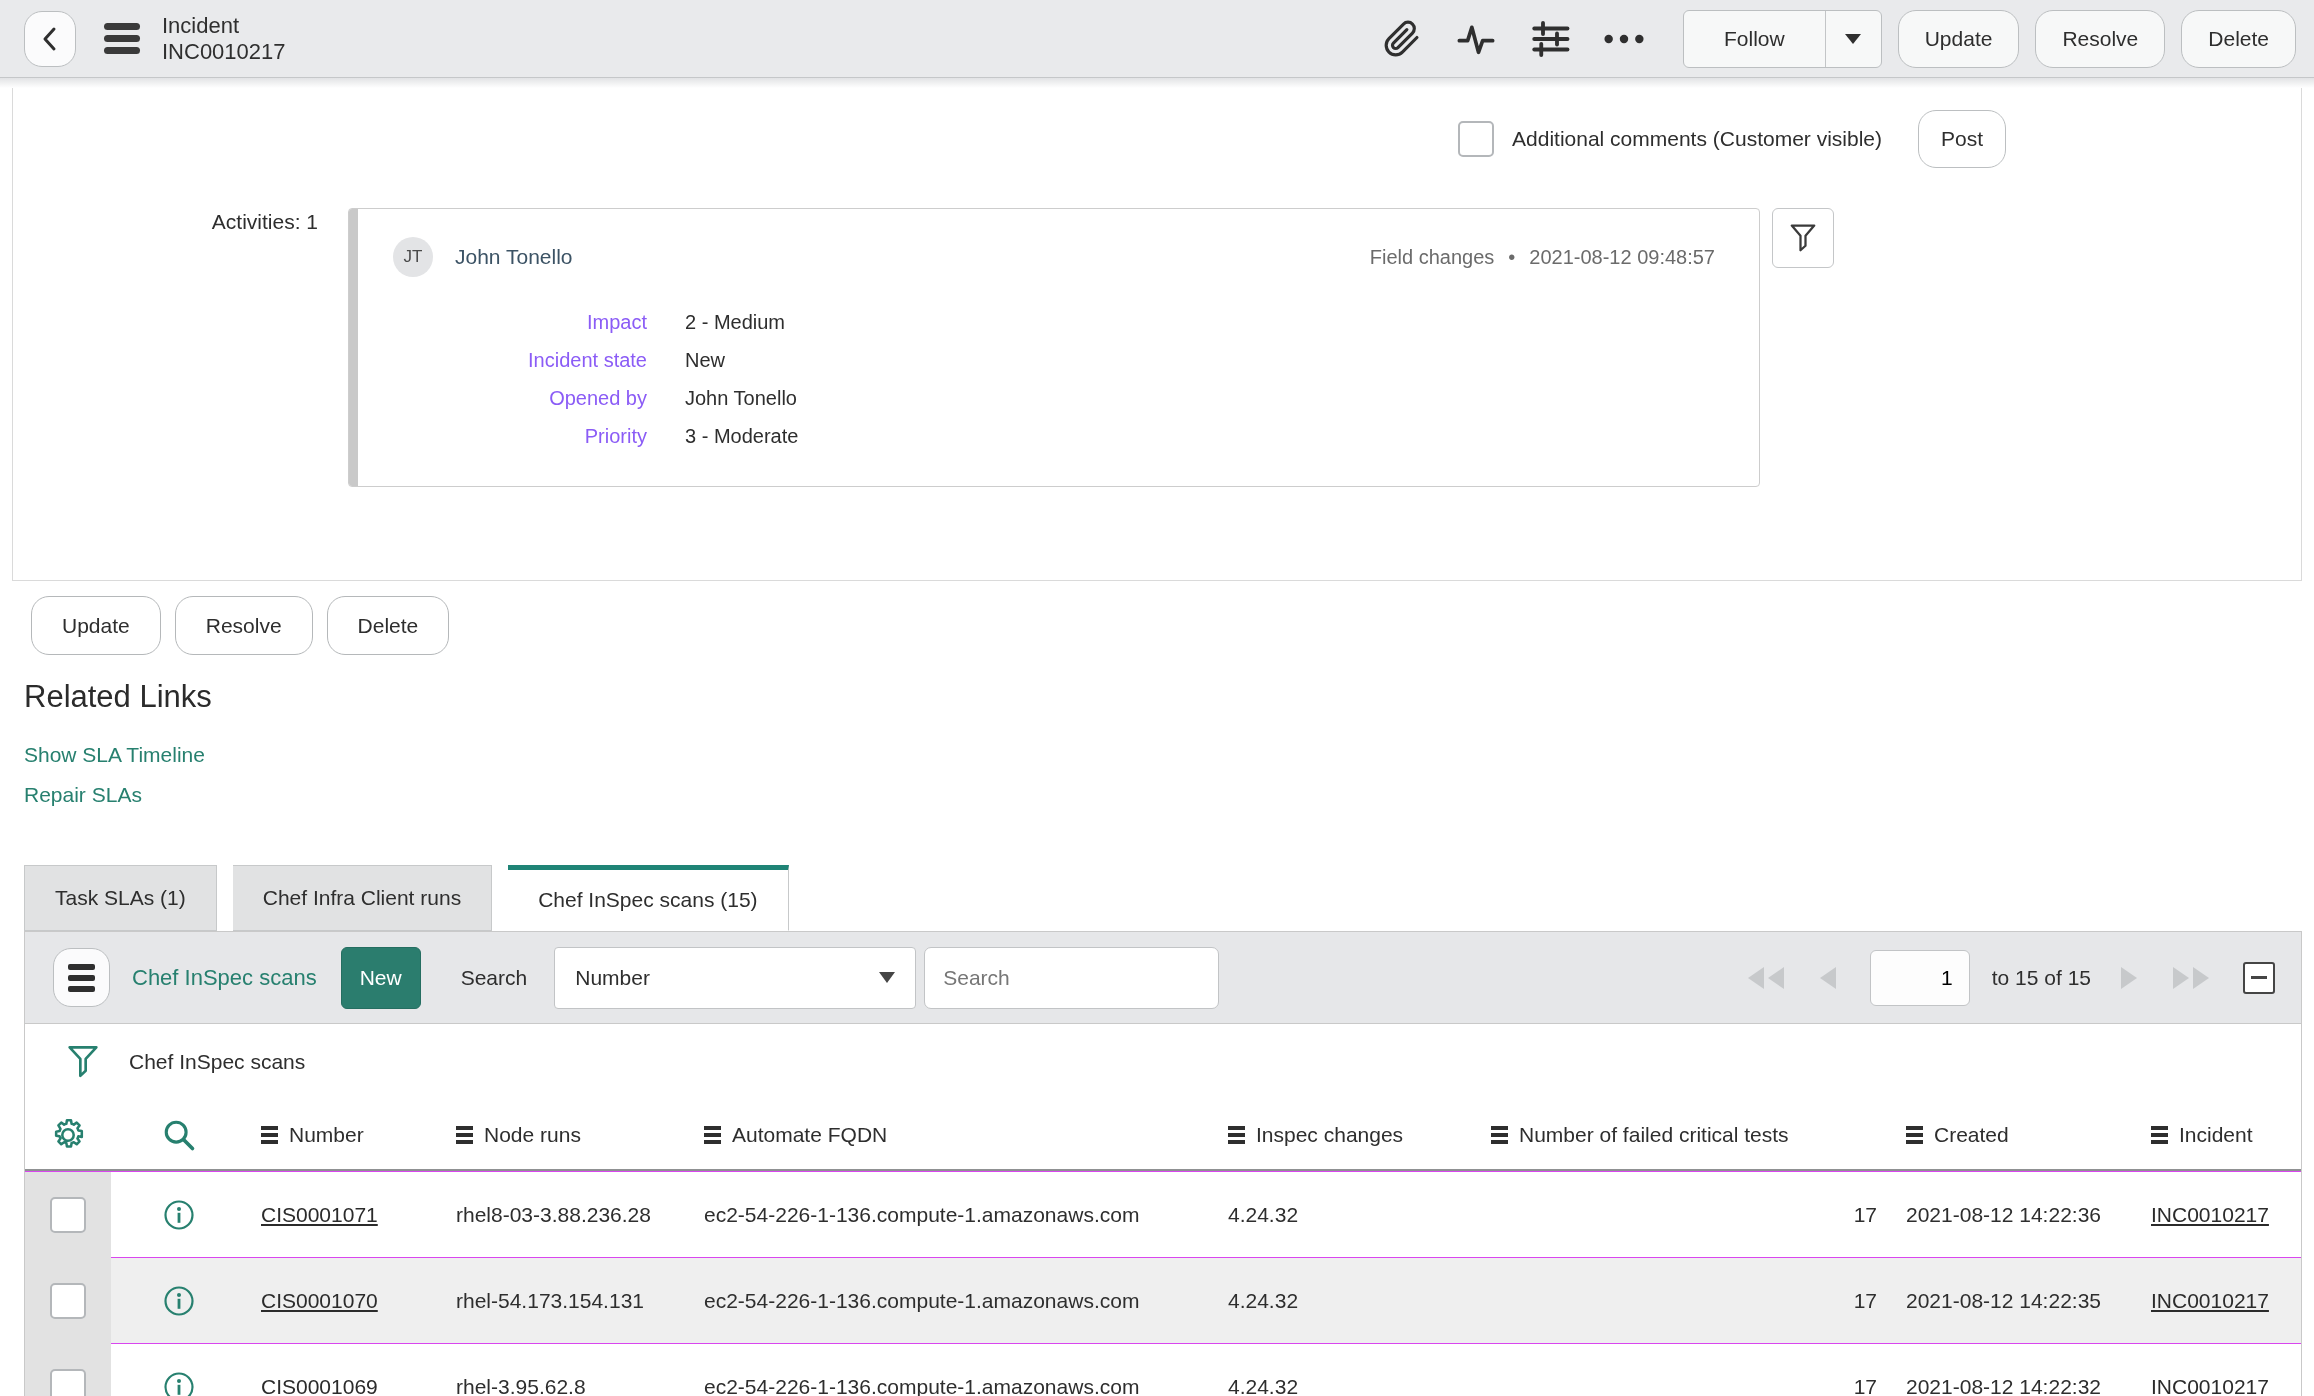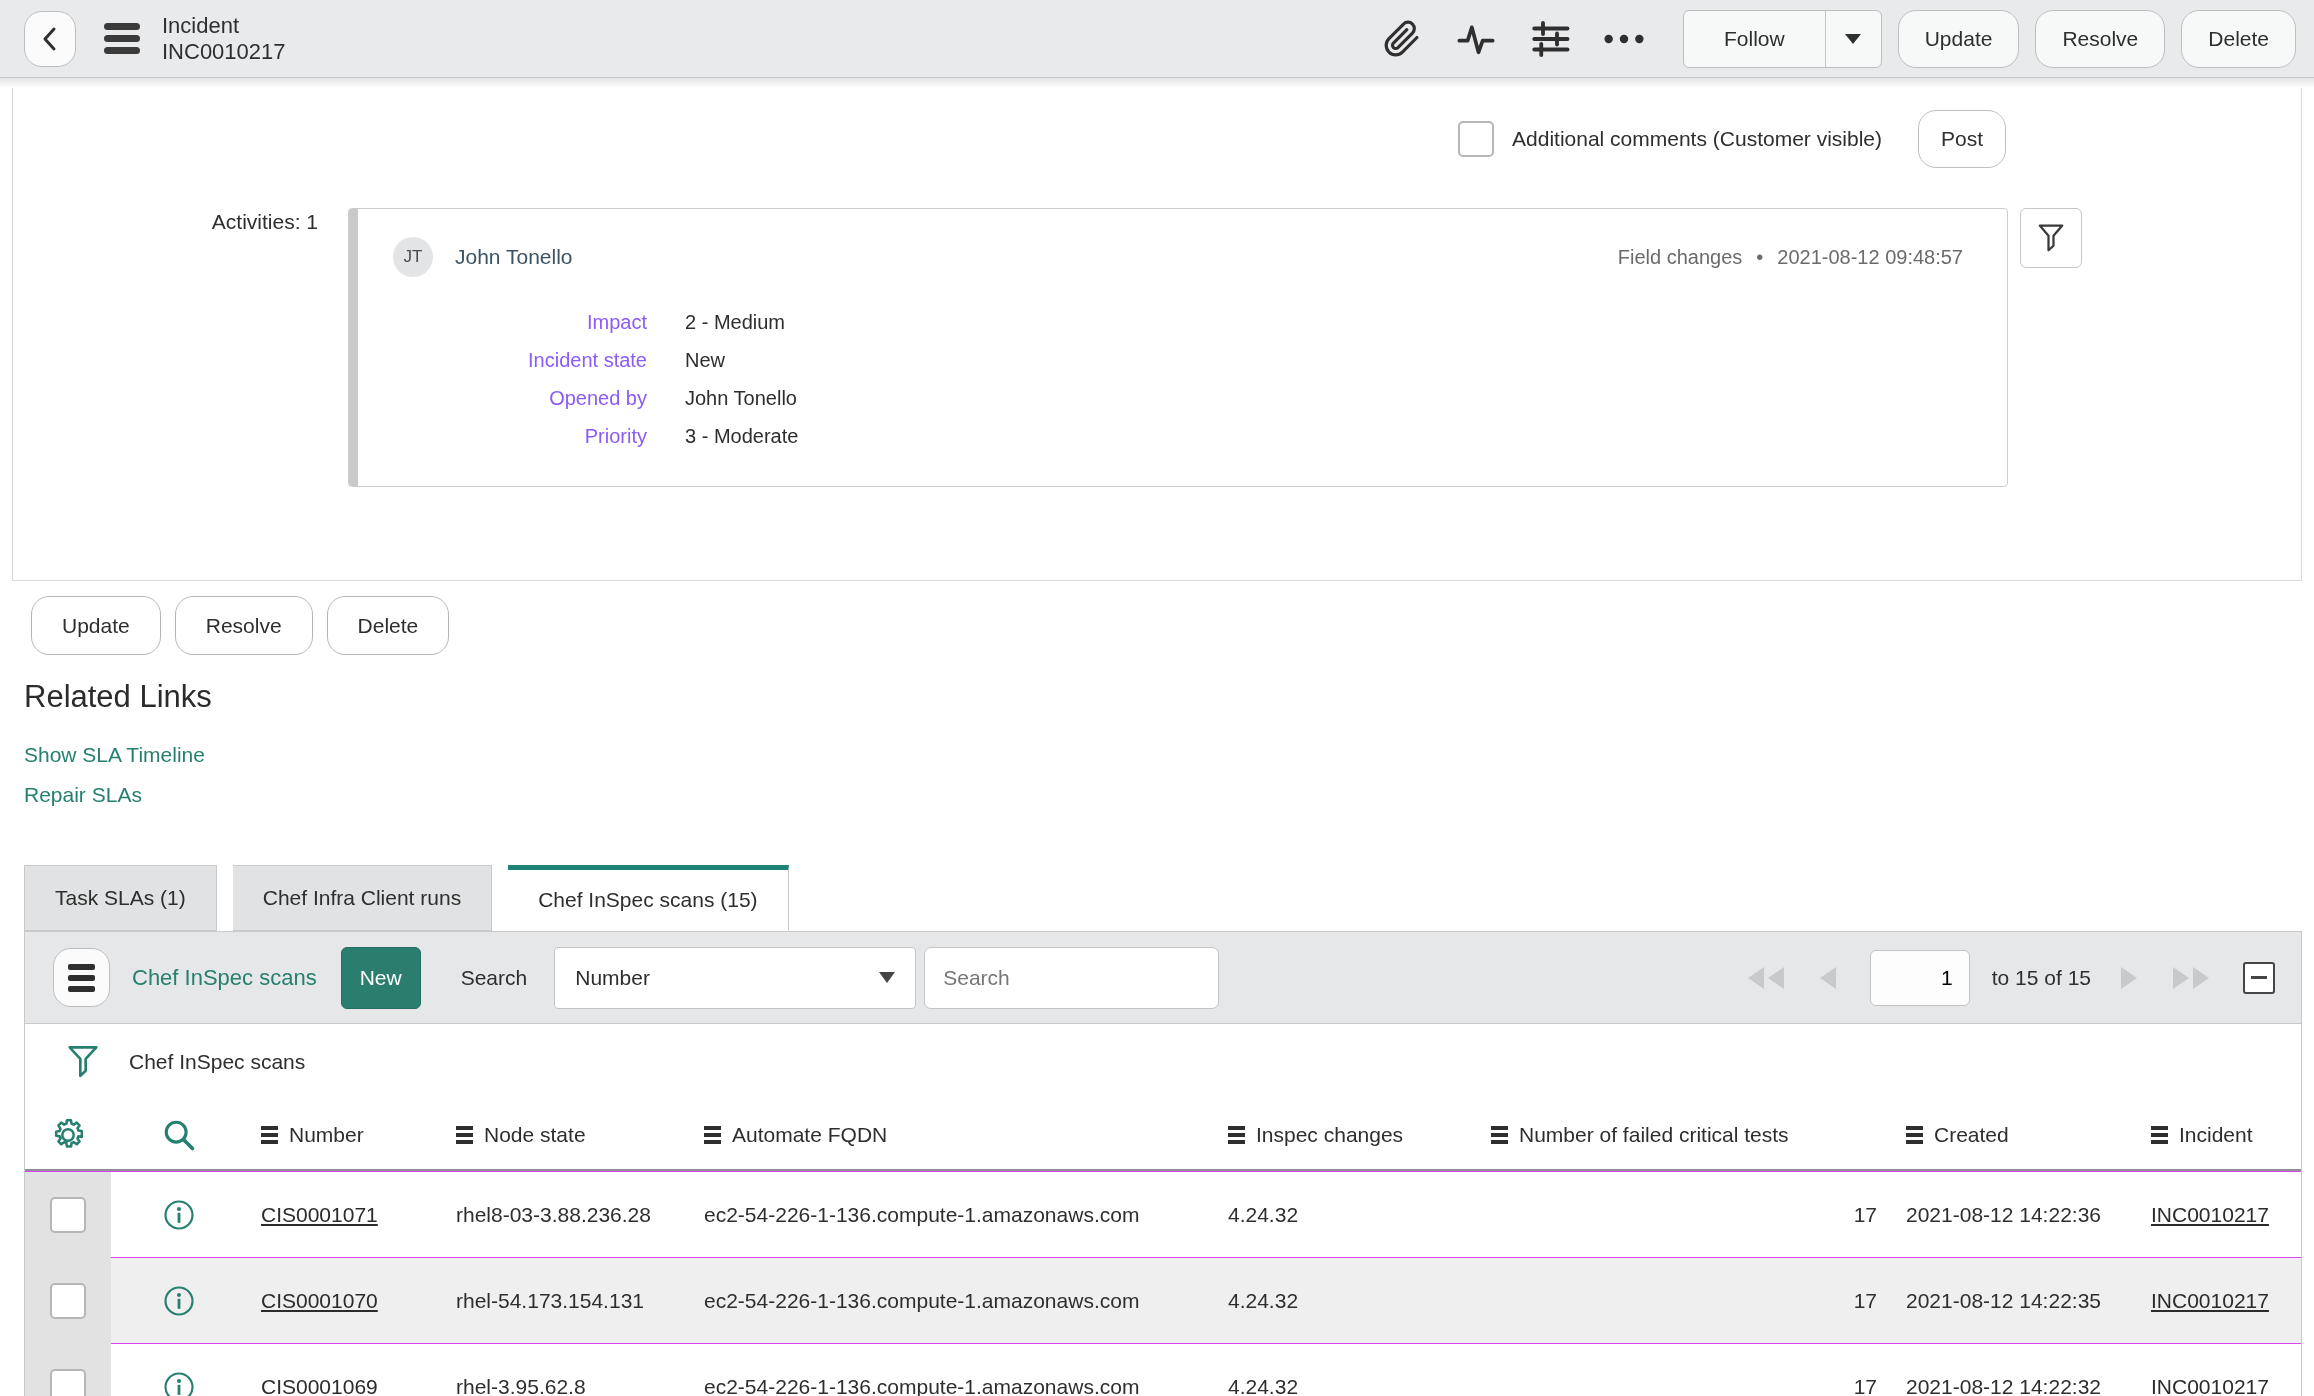--- a/index.html
+++ b/index.html
@@ -32,21 +32,21 @@
   .form-region { margin:0 12px; height:493px; border:1px solid #dadada; border-top:none; background:#fff; }
   .comments-row { display:flex; align-items:center; justify-content:flex-end;
     padding:22px 295px 0 0; gap:18px; height:80px; }
   input[type=checkbox] { appearance:none; -webkit-appearance:none; width:36px; height:36px;
     background:#fff; border:2px solid #b4b7ba; border-radius:5px; cursor:pointer; }
   .comments-label { font-size:21px; }
   .post-btn { width:88px; height:58px; background:#fff; margin-left:18px; }
 
   .activity-row { display:flex; align-items:flex-start; margin-top:40px; }
   .activities-label { width:305px; text-align:right; font-size:21px; padding-top:2px; color:#2e2e2e; }
-  .activity-card { margin-left:30px; width:1660px; height:279px; border:1px solid #cdcdcd;
+  .activity-card { margin-left:30px; width:1412px; height:279px; border:1px solid #cdcdcd;
     border-radius:4px; display:flex; background:#fff; }
   .card-stripe { width:9px; background:#c9c9c9; border-radius:3px 0 0 3px; }
   .card-body { flex:1; padding:28px 44px 0 35px; }
   .card-head { display:flex; align-items:center; }
   .avatar { width:40px; height:40px; border-radius:50%; background:#e3e4e6; color:#4a4a4a;
     font-size:17px; display:flex; align-items:center; justify-content:center; }
   .user-link { margin-left:22px; font-size:21px; color:#3c5365; text-decoration:none; cursor:pointer; }
   .card-meta { margin-left:auto; font-size:20px; color:#6b6b6b; display:flex; align-items:center; gap:14px;justify-content:space-between; }
   .fields { margin-top:26px; }
   .field-row { display:flex; line-height:38px; font-size:20px; }
@@ -332,21 +332,21 @@
           <span></span>
         </span>
       <span>Number</span>
     </div>
     <div class="hcell">
       <span class="colbars">
           <span></span>
           <span></span>
           <span></span>
         </span>
-      <span>Node state</span>
+      <span>Node runs</span>
     </div>
     <div class="hcell">
       <span class="colbars">
           <span></span>
           <span></span>
           <span></span>
         </span>
       <span>Automate FQDN</span>
     </div>
     <div class="hcell">

